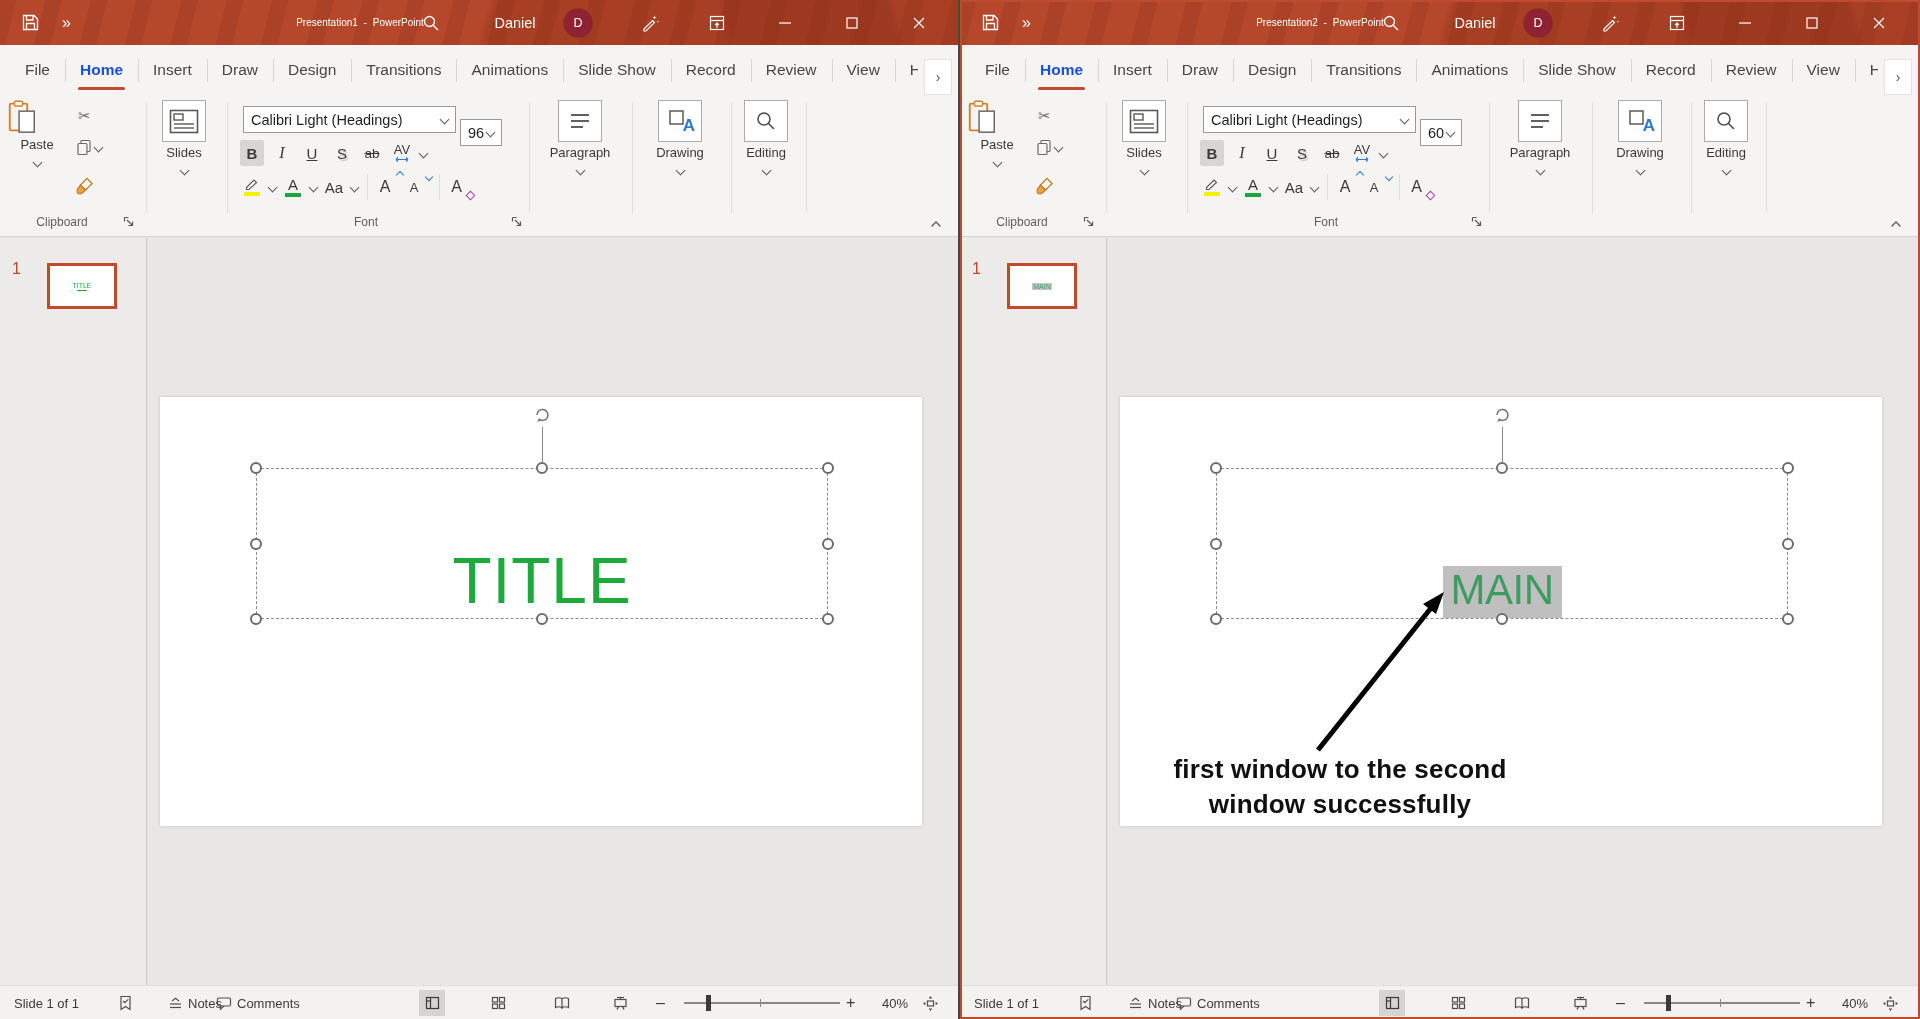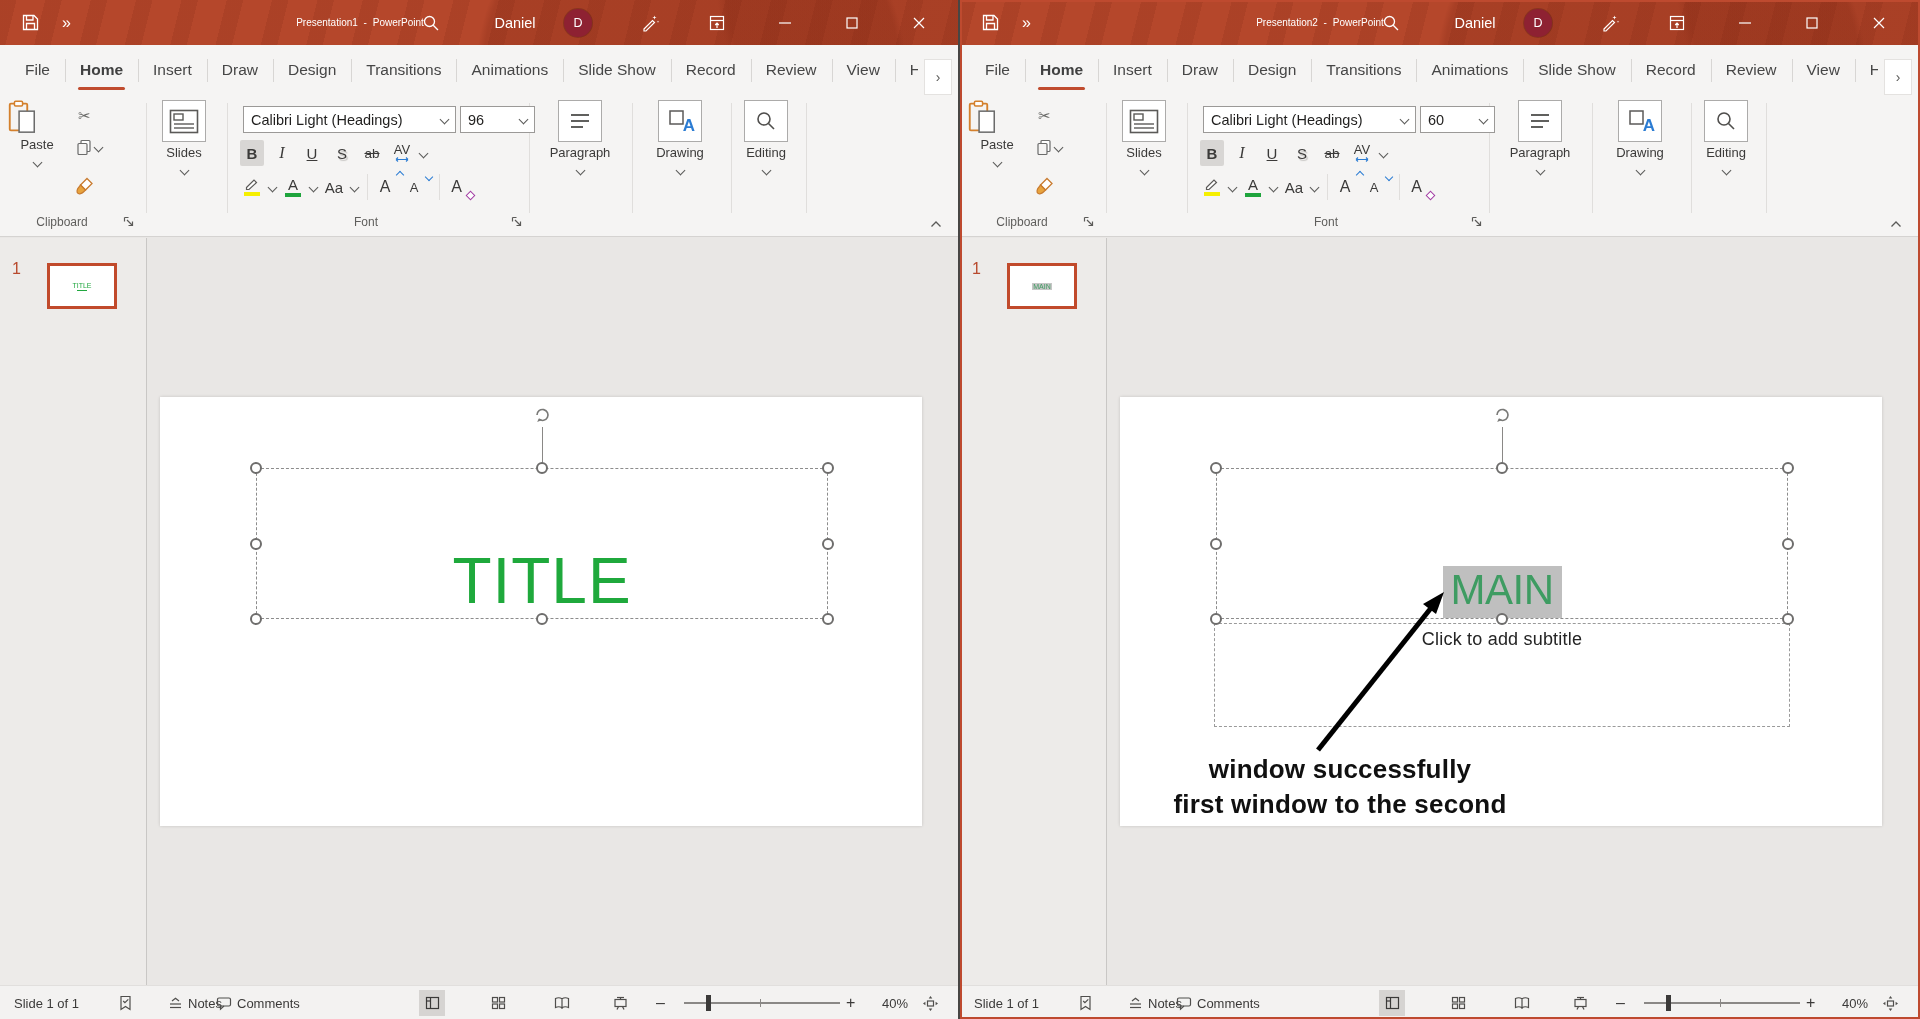--- a/index.html
+++ b/index.html
@@ -21,21 +21,21 @@
   .tb-search{left:412px;width:38px} .tb-user{left:480px;width:70px;font-size:14.5px}
   .tb-avatar{left:558px;width:40px} .tb-stylus{left:630px;width:40px} .tb-ropts{left:697px;width:40px}
   .tb-min{left:762px;width:46px} .tb-max{left:829px;width:46px} .tb-close{left:896px;width:46px}
   .avatar {width:28px;height:28px;border-radius:50%;background:#8E2132;display:flex;align-items:center;justify-content:center;font-size:12.5px;box-shadow:0 0 0 1px rgba(0,0,0,.18)}
 
   
   .tabrow {position:absolute;top:45px;left:0;right:0;height:50px;background:#F5F4F3;z-index:4}
   .tabstrip {position:absolute;left:10px;right:42px;top:0;bottom:0;display:flex;overflow:hidden}
   .tab {position:relative;display:flex;align-items:center;padding:0 15px;font-size:15.5px;color:#464646;white-space:nowrap}
   .tab + .tab::before {content:"";position:absolute;left:0;top:14px;bottom:13px;width:1px;background:#D8D6D4}
-  .tab.active {font-weight:700;color:#404040}
+  .tab.active {font-weight:700;color:#1d4ed8}
   .tab.active::after {content:"";position:absolute;left:13px;right:13px;bottom:5px;height:3px;background:#C04B2E;border-radius:1.5px}
   .tab-overflow {position:absolute;right:8px;bottom:0;width:28px;height:36px;background:#fff;border:1px solid #E4E2E0;display:flex;align-items:center;justify-content:center;color:#5A5A58;font-size:14px}
 
   
   .ribbon {position:absolute;top:95px;left:0;right:0;height:142px;background:#F5F4F3;border-bottom:1px solid #D5D3D1;z-index:4}
   .rsep {position:absolute;top:8px;height:110px;width:1px;background:#E0DEDC}
   .rs1{left:146px}.rs2{left:227px}.rs3{left:529px}.rs4{left:632px}.rs5{left:731px}.rs6{left:806px}
   .glabel {position:absolute;top:120px;font-size:12px;color:#5F5E5C;text-align:center}
   .clip-label{left:0;width:124px} .fnt-label{left:238px;width:256px}
   .launcher {position:absolute;top:118px;width:16px;height:16px;display:flex;align-items:center;justify-content:center}
@@ -46,21 +46,21 @@
   .bigbtn .chev {margin:4px auto 0}
   .icon-box {width:44px;height:42px;margin:0 auto;background:#fff;border:1px solid #ACABAA;display:flex;align-items:center;justify-content:center;position:relative}
   .bb-paste{left:8px;width:58px} .bb-slides{left:152px;width:64px}
   .bb-par{left:548px;width:64px} .bb-draw{left:648px;width:64px} .bb-edit{left:735px;width:62px}
   .chev {display:inline-block;width:7px;height:7px;border-right:1.5px solid #5A5A58;border-bottom:1.5px solid #5A5A58;transform:rotate(45deg)}
   .smallbtn {position:absolute;display:flex;align-items:center;gap:3px}
   .sb-cut{left:78px;top:12px} .sb-copy{left:76px;top:44px} .sb-painter{left:76px;top:82px}
   .scissors {font-size:15px;color:#6A6A68}
   .combo {position:absolute;display:flex;align-items:center;background:#fff;border:1px solid #9B9997;height:27px;padding:0 7px;font-size:14.5px;color:#201F1E;white-space:nowrap;overflow:hidden}
   .combo .chev {margin-left:auto;flex:none}
-  .cb-name{left:243px;top:11px;width:213px} .cb-size{left:460px;top:11px;width:75px}
+  .cb-name{left:243px;top:11px;width:213px} .cb-size{left:460px;top:24px;width:42px}
   .fmt-row1 {position:absolute;left:240px;top:44px;display:flex;align-items:center;gap:6px;height:28px}
   .fmt-row2 {position:absolute;left:240px;top:76px;display:flex;align-items:center;gap:5px;height:32px}
   .fbtn {min-width:24px;height:26px;display:flex;align-items:center;justify-content:center;font-size:15px;color:#3B3A39;position:relative}
   .fbtn.active-btn {background:#D8D6D4;border-radius:2px;font-weight:700}
   .f-italic {font-family:"Liberation Serif",serif;font-style:italic;font-size:16px}
   .f-under {text-decoration:underline}
   .f-shadow {text-shadow:1.5px 1.5px 1px #C6C4C2}
   .f-strike {font-size:13.5px;text-decoration:line-through}
   .stack {display:flex;flex-direction:column;align-items:center;justify-content:center;line-height:1}
   .stack .cap {font-size:13px;color:#3B3A39}
@@ -697,33 +697,30 @@
         <span class="h h-mr"></span>
         <span class="h h-bl"></span>
         <span class="h h-bm"></span>
         <span class="h h-br"></span>
 
         <div class="main-line">
           <span class="main-hl">MAIN</span>
         </div>
       </div>
 
-      <div class="ph-sub">
-        <div class="phtext">Click to add subtitle</div>
-      </div>
     </div>
 
     <div class="anno">
       <svg width="960" height="750" viewBox="0 0 960 750">
         <line x1="358" y1="512" x2="471" y2="370" stroke="#000" stroke-width="5"></line>
         <polygon points="484,354 476,376 463,366" fill="#000"></polygon>
       </svg>
       <div class="anno-text">
+        <div>first window to the second</div>
         <div>window successfully</div>
-        <div>first window to the second</div>
       </div>
     </div>
   </div>
 
   <div class="statusbar">
     <div class="sb sbi-slide">Slide 1 of 1</div>
     <div class="sb sbi-spell">
       <svg width="15" height="16" viewBox="0 0 15 16">
             <path d="M3 1.5h9v13l-4.5-3L3 14.5z" fill="none" stroke="#4F4E4C" stroke-width="1.2"></path>
             <path d="M5.2 6l1.7 1.7L10.3 4.4" fill="none" stroke="#4F4E4C" stroke-width="1.2"></path>

